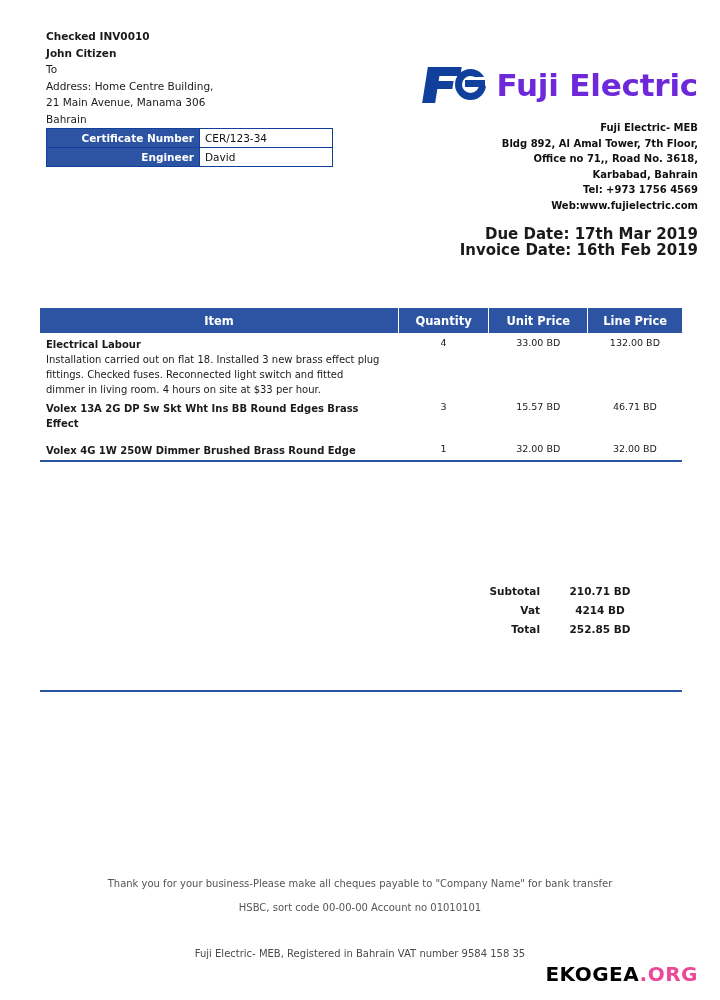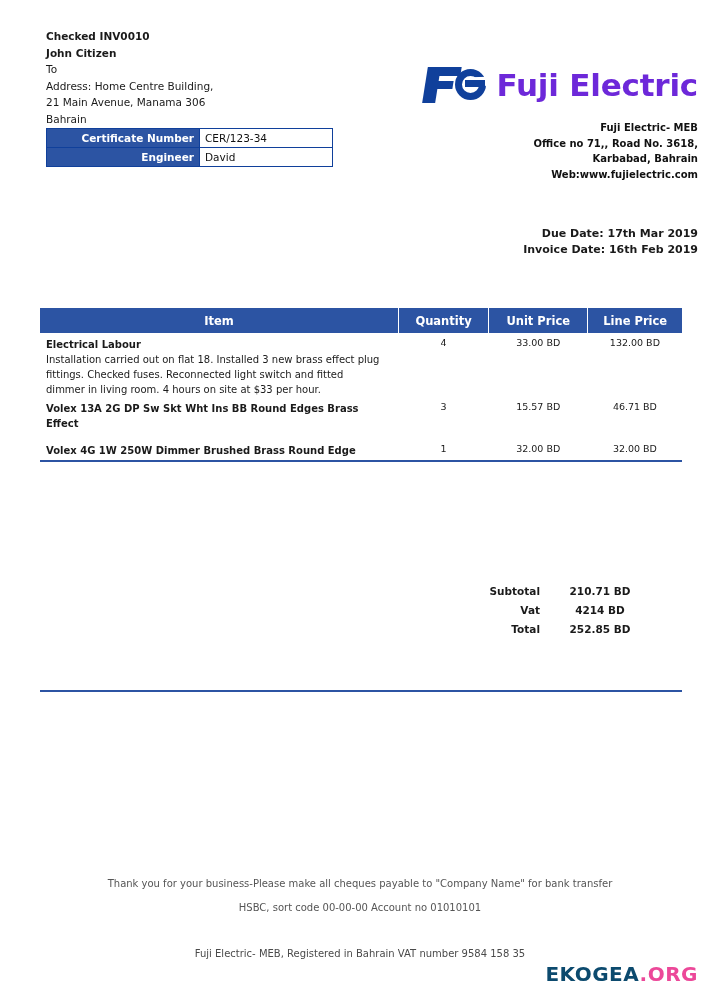--- a/index.html
+++ b/index.html
@@ -114,21 +114,21 @@
     line-height: 15.5px;
     font-weight: bold;
     color: #111;
   }
   .dates {
     position: absolute;
     top: 198px;
     right: 0;
     width: 300px;
     text-align: right;
-    font-size: 11px;
+    font-size: 15px;
     line-height: 16px;
     font-weight: bold;
   }
 
   
   .cert-table {
     position: absolute;
     top: 128px;
     left: 46px;
     border-collapse: collapse;
@@ -249,21 +249,21 @@
   }
 
   .watermark {
     position: absolute;
     right: 22px;
     bottom: 14px;
     font-size: 20px;
     font-weight: bold;
     letter-spacing: 0.5px;
   }
-  .watermark .eko { color: #0c4a6e; }
+  .watermark .eko { color: #000000; }
   .watermark .org { color: #ec4899; }
 </style>
 </head>
 <body>
 
 <div class="page">
 
   <div class="header">
 
     <div class="bill-to">
@@ -282,22 +282,24 @@
         <div class="f-bar f3"></div>
         <div class="e-ring"></div>
         <div class="e-cut"></div>
         <div class="e-bar"></div>
       </div>
       <div class="logo-text">Fuji Electric</div>
     </div>
 
     <div class="company-info">
       <div>Fuji Electric- MEB</div>
+      <div>Bldg 892, Al Amal Tower, 7th Floor,</div>
       <div>Office no 71,, Road No. 3618,</div>
       <div>Karbabad, Bahrain</div>
+      <div>Tel: +973 1756 4569</div>
       <div>Web:www.fujielectric.com</div>
     </div>
 
     <div class="dates">
       <div>Due Date: 17th Mar 2019</div>
       <div>Invoice Date: 16th Feb 2019</div>
     </div>
 
   </div>
 

